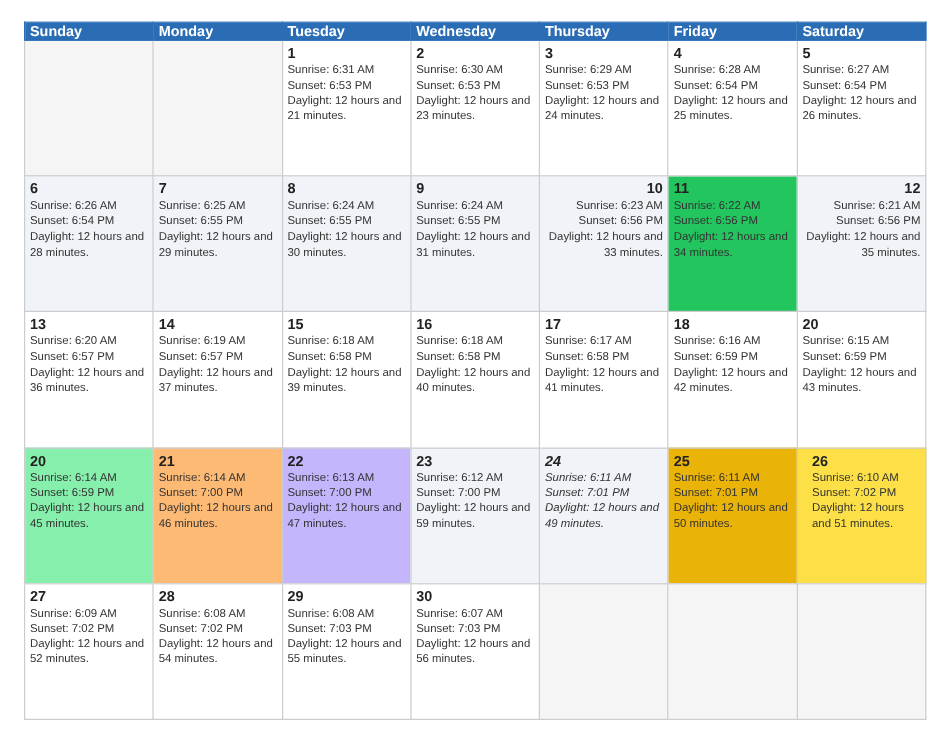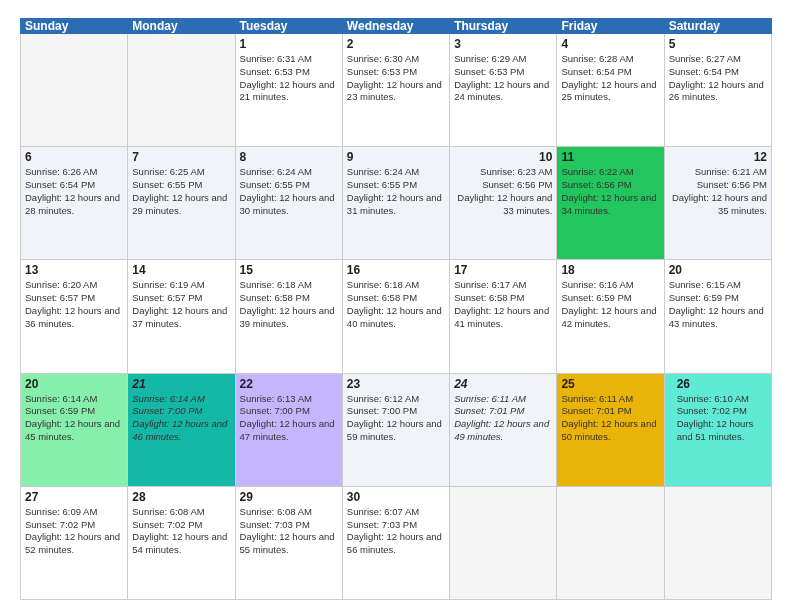--- a/index.html
+++ b/index.html
@@ -223,21 +223,21 @@
           <span class="cell-text">Daylight: 12 hours and 43 minutes.</span>
         </td>
         </tr>
         <tr style="background: rgb(240, 244, 248);">
           <td style="background: #86efac; margin-left: 36px;">
           <span class="day-num">20</span>
           <span class="cell-text">Sunrise: 6:14 AM</span><br>
           <span class="cell-text">Sunset: 6:59 PM</span><br>
           <span class="cell-text">Daylight: 12 hours and 45 minutes.</span>
         </td>
-          <td style="background: #14b8a6; font-style: italic;">
+          <td style="background: #fdba74;">
           <span class="day-num">21</span>
           <span class="cell-text">Sunrise: 6:14 AM</span><br>
           <span class="cell-text">Sunset: 7:00 PM</span><br>
           <span class="cell-text">Daylight: 12 hours and 46 minutes.</span>
         </td>
           <td style="background: #c4b5fd;">
           <span class="day-num">22</span>
           <span class="cell-text">Sunrise: 6:13 AM</span><br>
           <span class="cell-text">Sunset: 7:00 PM</span><br>
           <span class="cell-text">Daylight: 12 hours and 47 minutes.</span>
@@ -253,21 +253,21 @@
           <span class="cell-text">Sunrise: 6:11 AM</span><br>
           <span class="cell-text">Sunset: 7:01 PM</span><br>
           <span class="cell-text">Daylight: 12 hours and 49 minutes.</span>
         </td>
           <td style="background: #eab308;">
           <span class="day-num">25</span>
           <span class="cell-text">Sunrise: 6:11 AM</span><br>
           <span class="cell-text">Sunset: 7:01 PM</span><br>
           <span class="cell-text">Daylight: 12 hours and 50 minutes.</span>
         </td>
-          <td style="background: #5eead4; padding-left: 12px;">
+          <td style="background: #fde047; padding-left: 12px;">
           <span class="day-num">26</span>
           <span class="cell-text">Sunrise: 6:10 AM</span><br>
           <span class="cell-text">Sunset: 7:02 PM</span><br>
           <span class="cell-text">Daylight: 12 hours and 51 minutes.</span>
         </td>
         </tr>
         <tr>
           <td>
           <span class="day-num">27</span>
           <span class="cell-text">Sunrise: 6:09 AM</span><br>

